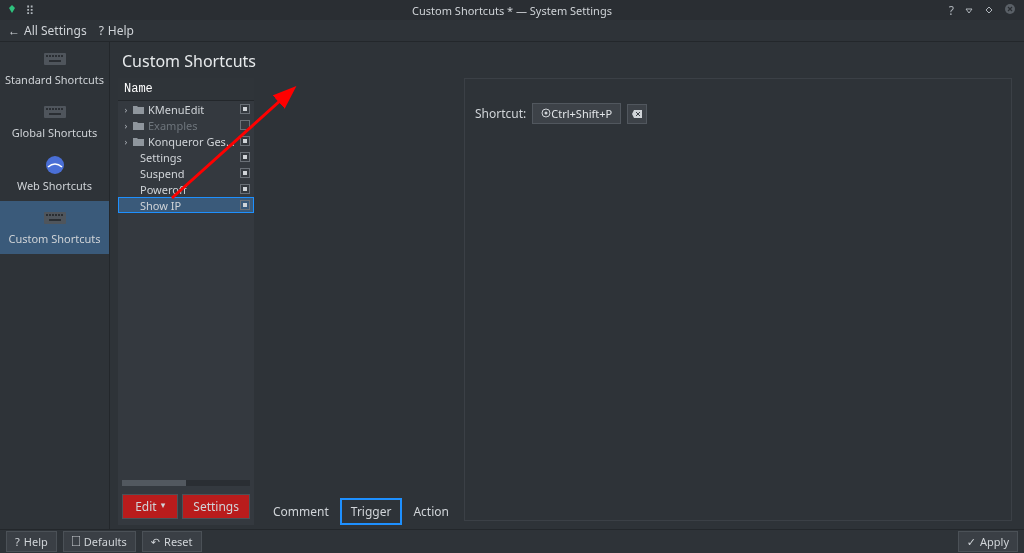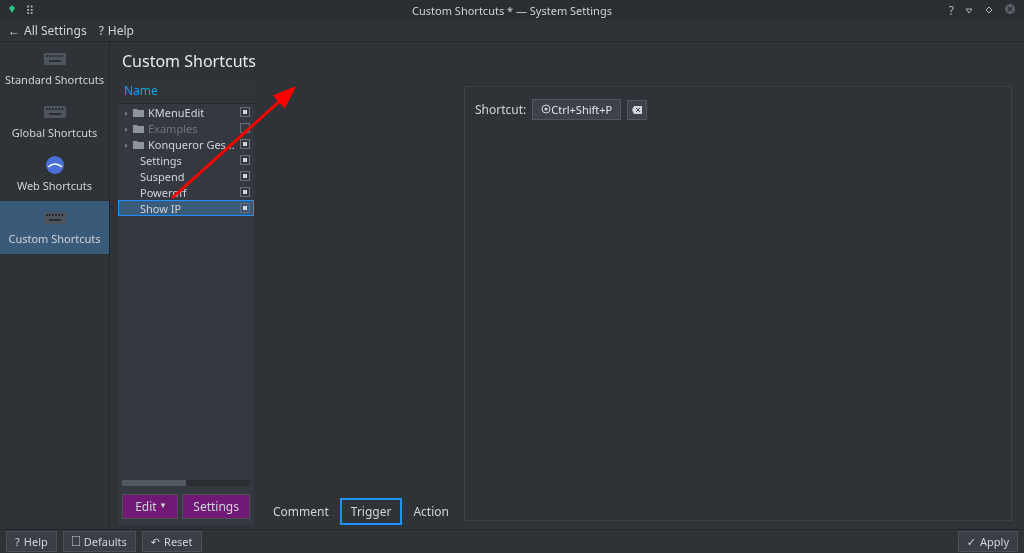--- a/index.html
+++ b/index.html
@@ -22,42 +22,42 @@
   .side-item { display:flex; flex-direction:column; align-items:center; padding:8px 4px; gap:4px; font-size:11px; color:#cfd3d7; cursor:pointer; }
   .side-item.selected { background:#3a5a7a; }
   .side-icon { width:26px; height:18px; display:flex; align-items:center; justify-content:center; }
 
   .content { flex:1; display:flex; flex-direction:column; }
   .page-title { font-size:16px; padding:8px 12px 6px; color:#e7eaec; }
   .page-body { flex:1; display:flex; padding:0 8px 4px; gap:4px; min-height:0; }
 
   
   .listpanel { width:136px; background:#34393f; display:flex; flex-direction:column; }
-  .listheader { background:#2f3439; padding:4px 6px; color:#0ea5e9; font-size:12px; border-bottom:1px solid #23272b; }
+  .listheader { background:#2f3439; padding:4px 6px; color:#ffffff; font-size:12px; border-bottom:1px solid #23272b;font-family:Liberation Mono, monospace; }
   .treerows { flex:1; overflow:hidden; }
   .trow { display:flex; align-items:center; height:16px; padding:0 4px; font-size:11px; position:relative; }
   .trow .exp { width:8px; text-align:center; color:#aeb4ba; margin-right:2px; font-size:9px; }
   .trow .fold { width:12px; height:10px; margin-right:4px; display:flex; align-items:center; justify-content:center; }
   .trow .lbl { flex:1; white-space:nowrap; overflow:hidden; text-overflow:ellipsis; }
   .trow .cb { width:10px; height:10px; border:1px solid #6a7077; margin-left:4px; display:flex; align-items:center; justify-content:center; }
   .trow .cb.checked::after { content:""; width:4px; height:4px; background:#d0d4d8; }
   .trow.selected { background:#3a5a7a; outline:1px solid #1e90ff; outline-offset:-1px; }
   .muted { color:#6e757c; }
   .listpanel-bottom { display:flex; gap:4px; padding:6px 4px; }
-  .btn { background:#701a75; color:#d0d4d8; border:1px solid #4b5157; padding:3px 10px; font-size:12px; cursor:pointer; display:flex; align-items:flex-start; gap:4px; }
+  .btn { background:#b91c1c; color:#d0d4d8; border:1px solid #4b5157; padding:3px 10px; font-size:12px; cursor:pointer; display:flex; align-items:flex-start; gap:4px; }
   
   .scrollbar { height:6px; background:#2a2e33; margin:0 4px 2px; position:relative; }
   .scrollbar::after { content:""; position:absolute; left:0; top:0; height:100%; width:50%; background:#52585f; }
 
   
   .rightpanel { flex:1; display:flex; }
   .tabs { display:flex; align-items:flex-end; gap:0; padding-left:4px; }
   .tab { padding:4px 10px; font-size:12px; border:1px solid transparent; cursor:pointer; }
   .tab.active { outline:2px solid #1e90ff; outline-offset:-2px;text-align:center; }
-  .panelbody { flex:1; border:1px solid #3b4046; margin:8px 4px 4px; padding:12px 10px; }
+  .panelbody { flex:1; border:1px solid #3b4046; margin:0 4px 4px; padding:24px 10px; }
   .fieldrow { display:flex; align-items:center; gap:6px; font-size:12px; }
   .shortcut-btn { background:#3d4248; border:1px solid #51575e; padding:2px 8px; display:flex; align-items:center; gap:0; font-size:11px; color:#e2e5e8; }
   .clear-btn { background:#3d4248; border:1px solid #51575e; width:20px; height:20px; display:flex; align-items:center; justify-content:center; font-size:10px; color:#e2e5e8; }
 
   
   .bottombar { height:24px; display:flex; align-items:center; padding:0 6px; gap:6px; border-top:1px solid #23272b; }
   .bottombar .spacer { flex:1; }
   .bbtn { background:#3a3f45; border:1px solid #4b5157; padding:2px 8px; font-size:11px; color:#d0d4d8; cursor:pointer; display:flex; align-items:center; gap:4px; }
 
   

